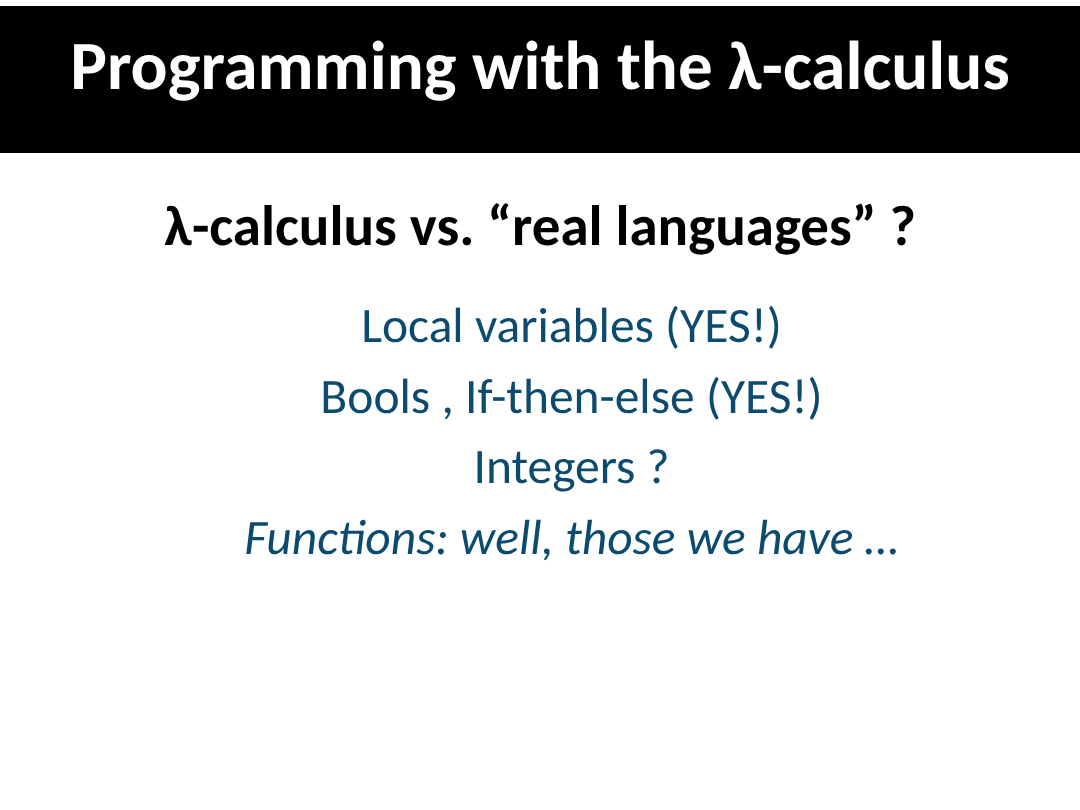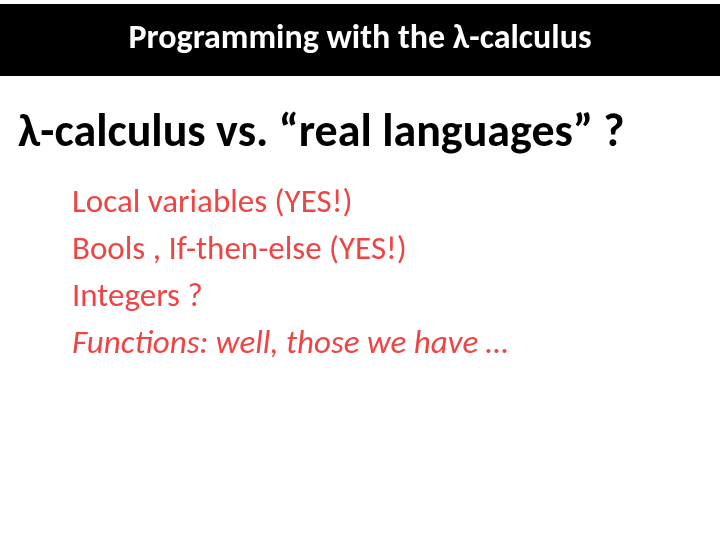--- a/index.html
+++ b/index.html
@@ -7,40 +7,42 @@
       width: 720px;
       height: 540px;
       background: #ffffff;
       font-family: Calibri, "Segoe UI", Arial, sans-serif;
       overflow: hidden;
     }
     .title-bar {
       background: #000000;
       color: #ffffff;
       text-align: center;
-      padding: 12px 10px 19px;
-      font-size: 34px;
+      padding: 12px 10px 30px;
+      font-size: 46px;
       font-weight: 700;
       margin: 4px 0 0 0;
     }
     .subtitle {
       color: #000000;
-      font-size: 46px;
+      font-size: 38px;
       font-weight: 700;
       margin: 26px 18px 20px 18px;
+      text-align: center;
     }
     .list {
       margin-left: 72px;
       margin-right: 30px;
     }
     .list-item {
-      color: #ef4444;
+      color: #0c4a6e;
       font-size: 33px;
       font-weight: 400;
       line-height: 1.42;
+      text-align: center;
     }
     .italic {
       font-style: italic;
     }
   </style>
 </head>
 <body>
 
 <div class="title-bar">Programming with the λ-calculus</div>
 

